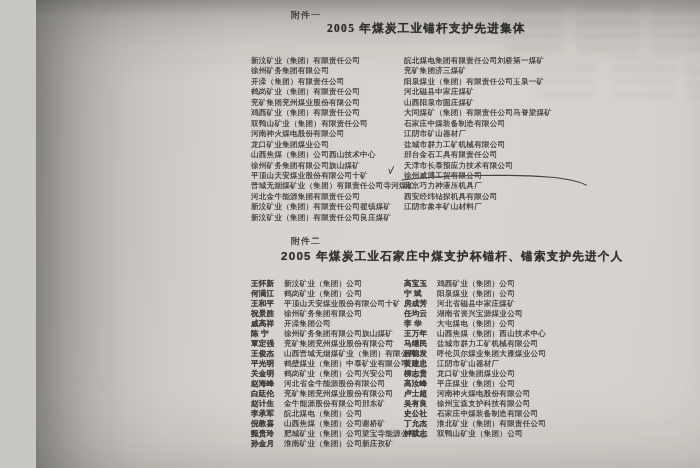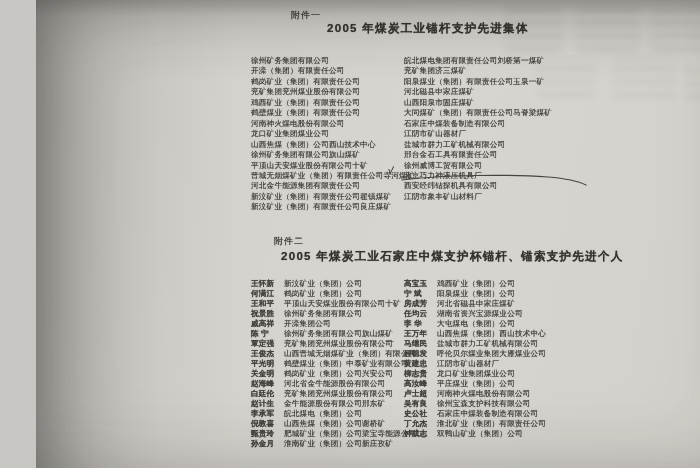--- a/index.html
+++ b/index.html
@@ -42,24 +42,24 @@
   .g2{left:540px;top:2px;width:64px;height:50px;}
   .g3{left:614px;top:8px;width:56px;height:44px;}
   .g4{left:500px;top:58px;width:60px;height:40px;opacity:.35;}
   .g5{left:576px;top:56px;width:64px;height:42px;opacity:.35;}
   .g6{left:648px;top:60px;width:42px;height:40px;opacity:.35;}
   .g7{left:224px;top:50px;width:40px;height:28px;opacity:.22;}
 
   .att{position:absolute;font-size:9px;color:#3a3933;letter-spacing:1px;z-index:3;
        text-shadow:0 0 .7px rgba(58,57,51,.85);}
   .att1{left:255px;top:9px;}
-  .att2{left:238px;top:235px;}
+  .att2{left:255px;top:235px;}
   .doc-title{position:absolute;font-size:11.5px;font-weight:bold;letter-spacing:1.3px;
        color:#33322d;z-index:3;text-shadow:0 0 .8px rgba(51,50,45,.8);}
-  .title1{left:291px;top:21px;}
+  .title1{left:291px;top:21px;font-family:Liberation Serif, serif;}
   .title2{left:245px;top:249px;}
 
   .col{position:absolute;white-space:nowrap;z-index:3;font-size:7.6px;letter-spacing:.2px;
        color:#44423d;text-shadow:0 0 .7px rgba(64,62,58,.85);}
   .c1l{left:215px;top:56px;line-height:10.45px;}
   .c1r{left:368px;top:56px;line-height:10.45px;}
   .c2l{left:215px;top:279px;line-height:10.0px;}
   .c2r{left:368px;top:279px;line-height:10.0px;}
   .row{height:auto;}
   .pname{display:inline-block;min-width:30px;margin-right:3px;font-weight:bold;}
@@ -79,26 +79,27 @@
   <div class="ghost g3"></div>
   <div class="ghost g4"></div>
   <div class="ghost g5"></div>
   <div class="ghost g6"></div>
   <div class="ghost g7"></div>
 
   <div class="att att1">附件一</div>
   <div class="doc-title title1">2005 年煤炭工业锚杆支护先进集体</div>
 
   <div class="col c1l" id="c1l">
+      <div class="row"><span>新汶矿业（集团）有限责任公司</span></div>
       <div class="row"><span>徐州矿务集团有限公司</span></div>
       <div class="row"><span>开滦（集团）有限责任公司</span></div>
       <div class="row"><span>鹤岗矿业（集团）有限责任公司</span></div>
       <div class="row"><span>兖矿集团兖州煤业股份有限公司</span></div>
       <div class="row"><span>鸡西矿业（集团）有限责任公司</span></div>
-      <div class="row"><span>鹤壁煤业（集团）有限责任公司</span></div>
+      <div class="row"><span>双鸭山矿业（集团）有限责任公司</span></div>
       <div class="row"><span>河南神火煤电股份有限公司</span></div>
       <div class="row"><span>龙口矿业集团煤业公司</span></div>
       <div class="row"><span>山西焦煤（集团）公司西山技术中心</span></div>
       <div class="row"><span>徐州矿务集团有限公司旗山煤矿</span></div>
       <div class="row"><span>平顶山天安煤业股份有限公司十矿</span></div>
       <div class="row"><span>晋城无烟煤矿业（集团）有限责任公司寺河煤矿</span></div>
       <div class="row"><span>河北金牛能源集团有限责任公司</span></div>
       <div class="row"><span>新汶矿业（集团）有限责任公司翟镇煤矿</span></div>
       <div class="row"><span>新汶矿业（集团）有限责任公司良庄煤矿</span></div>
     </div>
@@ -106,20 +107,21 @@
       <div class="row"><span>皖北煤电集团有限责任公司刘桥第一煤矿</span></div>
       <div class="row"><span>兖矿集团济三煤矿</span></div>
       <div class="row"><span>阳泉煤业（集团）有限责任公司玉泉一矿</span></div>
       <div class="row"><span>河北磁县申家庄煤矿</span></div>
       <div class="row"><span>山西阳泉市固庄煤矿</span></div>
       <div class="row"><span>大同煤矿（集团）有限责任公司马脊梁煤矿</span></div>
       <div class="row"><span>石家庄中煤装备制造有限公司</span></div>
       <div class="row"><span>江阴市矿山器材厂</span></div>
       <div class="row"><span>盐城市群力工矿机械有限公司</span></div>
       <div class="row"><span>邢台金石工具有限责任公司</span></div>
+      <div class="row"><span>天津市长泰预应力技术有限公司</span></div>
       <div class="row"><span>徐州威博工贸有限公司</span></div>
       <div class="row"><span>北京巧力神液压机具厂</span></div>
       <div class="row"><span>西安经纬钻探机具有限公司</span></div>
       <div class="row"><span>江阴市象丰矿山材料厂</span></div>
     </div>
 
   <div class="check">√</div>
   <svg class="underline-svg" width="196" height="18" viewBox="0 0 196 18">
     <path d="M4,8 C45,3 110,2 150,5 C168,6.5 181,9.5 188,13" fill="none" stroke="#45443f" stroke-width="1.2" stroke-linecap="round"></path>
   </svg>

